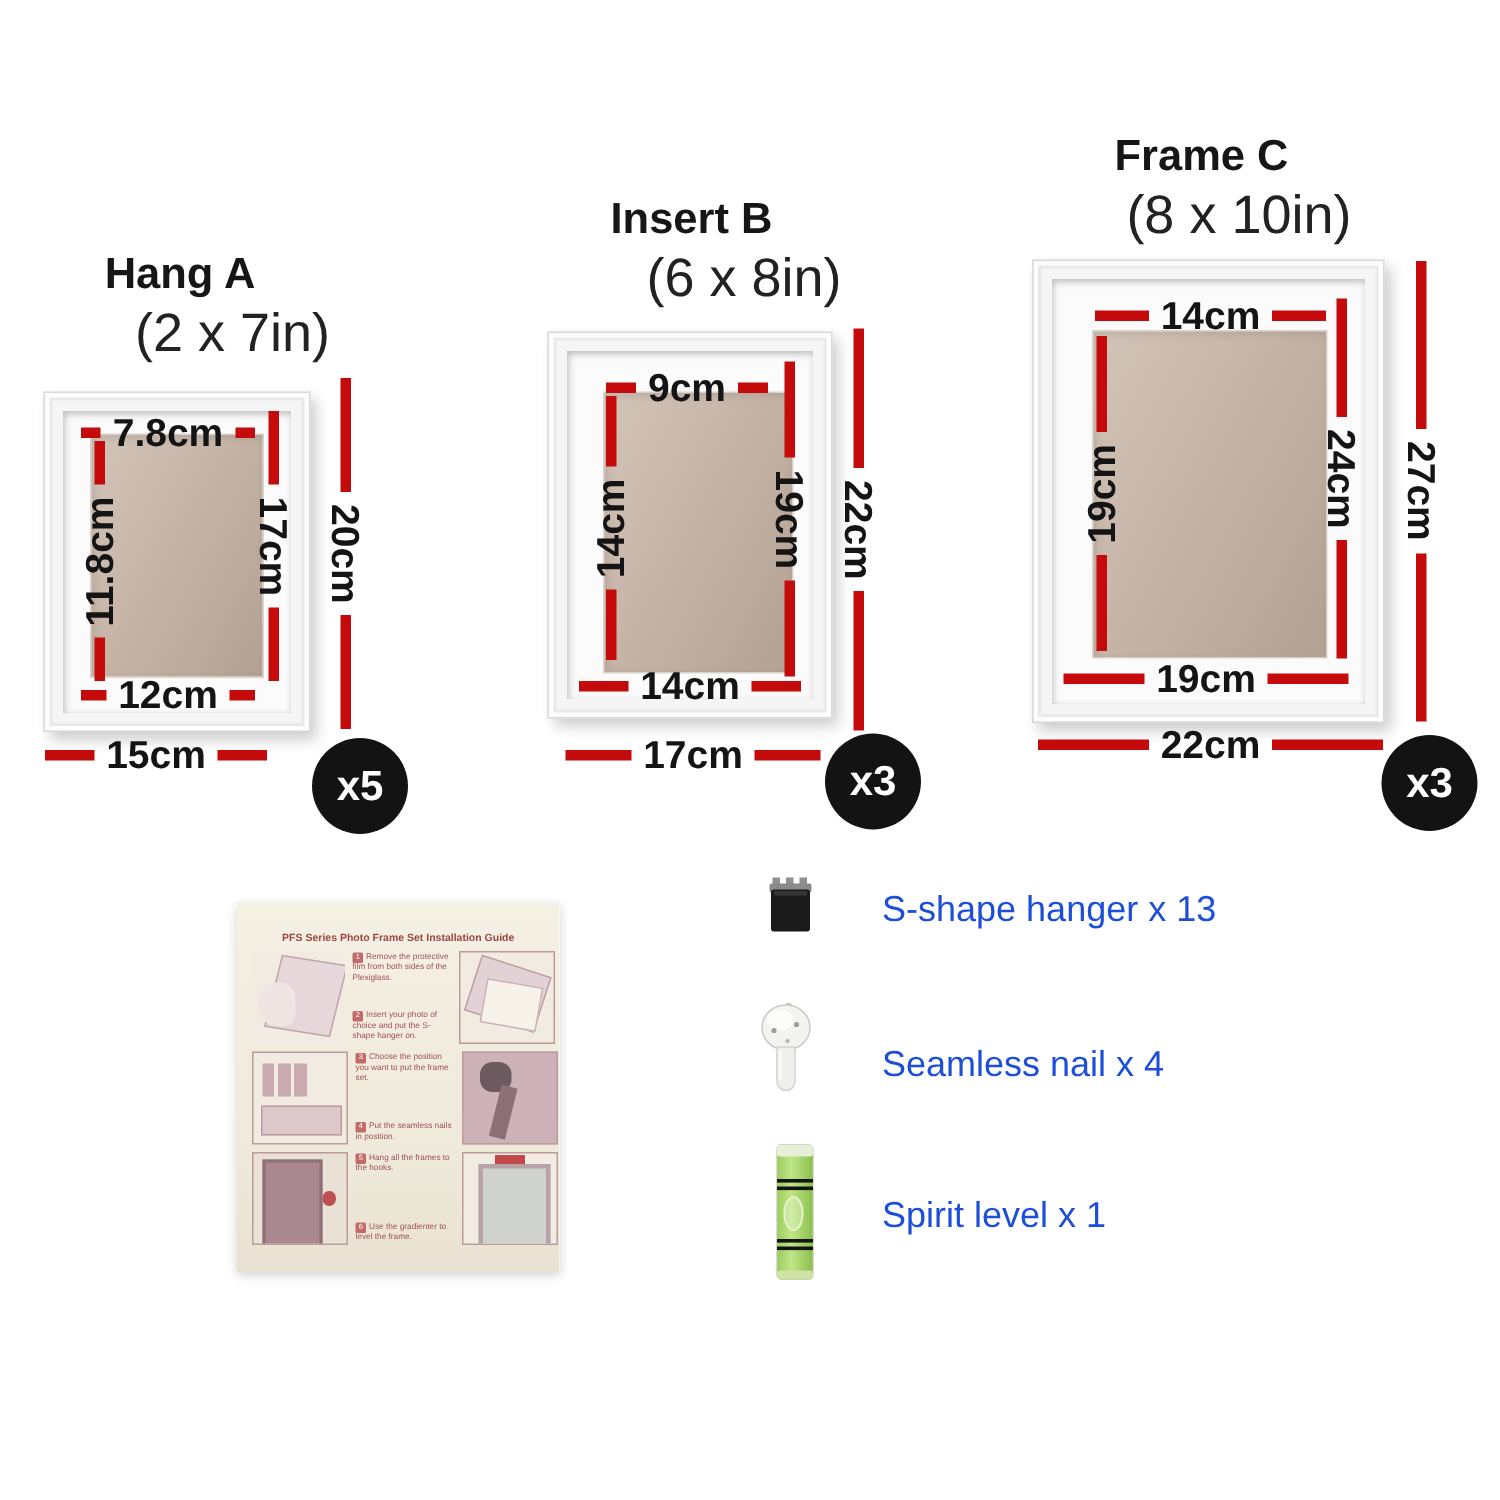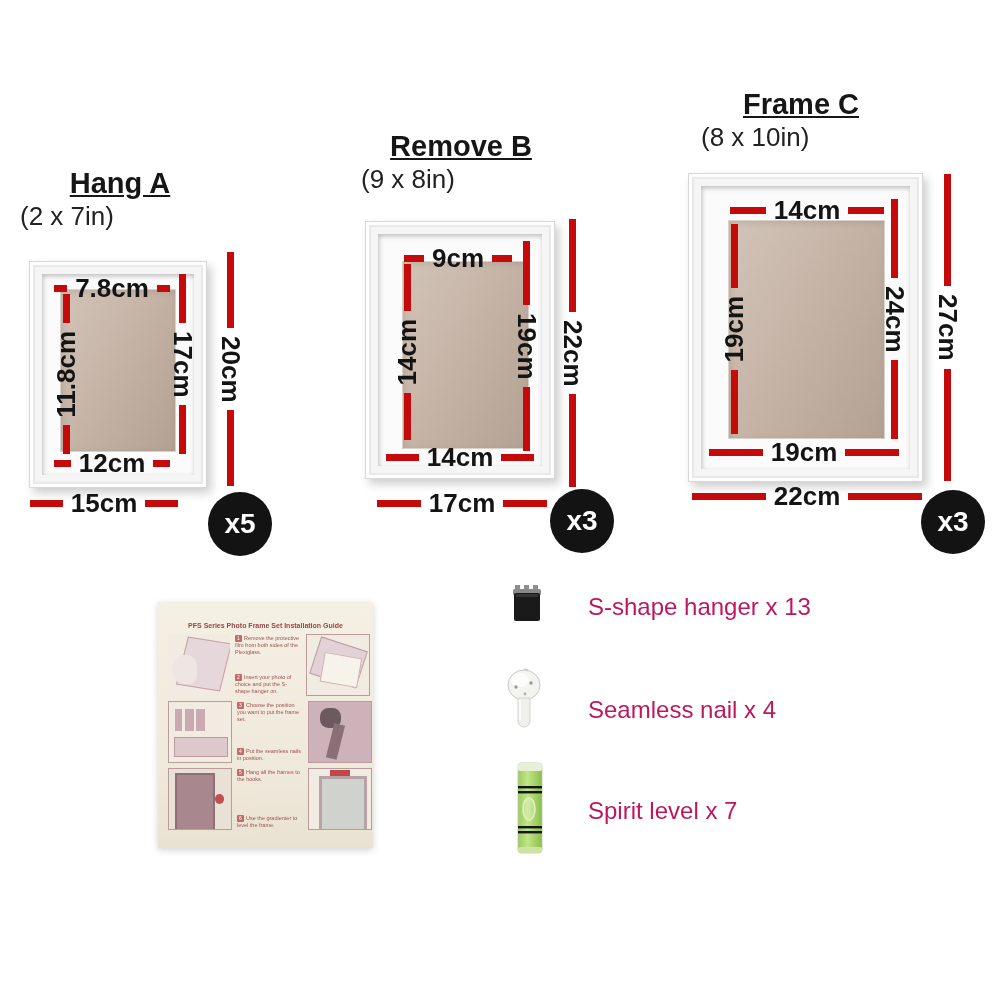--- a/index.html
+++ b/index.html
@@ -2,22 +2,22 @@
 <html><head>
 <meta charset="utf-8">
 <style>
   html,body { margin:0; padding:0; }
   body {
     width:1000px; height:1000px; position:relative; background:#ffffff;
     font-family:"Liberation Sans", sans-serif; color:#1c1c1c; overflow:hidden;
   }
 
   
-  .frame-title { position:absolute; width:200px; text-align:center; font-size:29px; font-weight:bold; color:#161616;text-decoration:underline; }
-  .frame-subtitle { position:absolute; width:200px; text-align:left; font-size:26px; color:#222; }
+  .frame-title { position:absolute; width:200px; text-align:center; font-size:29px; font-weight:bold; color:#161616; }
+  .frame-subtitle { position:absolute; width:200px; text-align:right; font-size:36px; color:#222; }
   .a-title { left:20px;  top:167px; }  .a-sub { left:20px;  top:201px; }
   .b-title { left:361px; top:130px; }  .b-sub { left:361px; top:164px; }
   .c-title { left:701px; top:88px;  }  .c-sub { left:701px; top:122px; }
 
   
   .frame-box {
     position:absolute; background:#f5f5f5; border:1px solid #d8d8d8;
     box-shadow: 4px 5px 9px rgba(0,0,0,0.20),
                 inset 0 0 0 3px #fdfdfd, inset 0 0 0 5px #e9e9e9, inset 0 0 0 6px #f4f4f4;
   }
@@ -67,21 +67,21 @@
   
   .qty-badge { position:absolute; width:64px; height:64px; border-radius:50%;
     background:#131313; color:#fff; display:flex; align-items:center; justify-content:center;
     font-size:28px; font-weight:bold; }
   .a-badge { left:208px; top:492px;text-align:center; }
   .b-badge { left:550px; top:489px; }
   .c-badge { left:921px; top:490px; }
 
   
   .acc-icon { position:absolute; }
-  .acc-label { position:absolute; font-size:24px; color:#be185d; white-space:nowrap; }
+  .acc-label { position:absolute; font-size:24px; color:#1d4ed8; white-space:nowrap; }
   .acc1-icon { left:511px; top:583px; } .acc1-label { left:588px; top:593px; }
   .acc2-icon { left:505px; top:667px; } .acc2-label { left:588px; top:696px; }
   .acc3-icon { left:516px; top:762px; } .acc3-label { left:588px; top:797px; }
 
   
   .guide { position:absolute; left:158px; top:602px; width:215px; height:246px;
     background:linear-gradient(180deg,#f5f0e4 0%,#efe9db 70%,#e9e2d2 100%);
     box-shadow:0 2px 7px rgba(0,0,0,0.18); }
   .guide-title { padding-top:20px; text-align:center; font-size:7px; font-weight:bold; color:#9c4444; }
   .guide-row { display:flex; gap:3px; margin:5px 10px 0 10px; height:62px; }
@@ -142,22 +142,22 @@
   <span class="dim-label">20cm</span>
   <div class="bar"></div>
 </div>
 <div class="dim-h a-obottom">
   <div class="bar"></div>
   <span class="dim-label">15cm</span>
   <div class="bar"></div>
 </div>
 <div class="qty-badge a-badge">x5</div>
 
-<div class="frame-title b-title">Remove B</div>
-<div class="frame-subtitle b-sub">(9 x 8in)</div>
+<div class="frame-title b-title">Insert B</div>
+<div class="frame-subtitle b-sub">(6 x 8in)</div>
 <div class="frame-box fB-box">
   <div class="mat"></div>
   <div class="photo fB-photo"></div>
 </div>
 <div class="dim-h b-top">
   <div class="bar"></div>
   <span class="dim-label">9cm</span>
   <div class="bar"></div>
 </div>
 <div class="dim-v ccw b-left">
@@ -263,21 +263,21 @@
     <rect x="2" y="1" width="24" height="90" rx="3" fill="url(#lvl)" stroke="#b9c9a5" stroke-width="0.8"></rect>
     <rect x="2" y="1" width="24" height="8" rx="2" fill="#e7efd9"></rect>
     <rect x="2" y="85" width="24" height="6" rx="2" fill="#cfe3a6"></rect>
     <rect x="2" y="24" width="24" height="2.4" fill="#141414"></rect>
     <rect x="2" y="29" width="24" height="2.4" fill="#141414"></rect>
     <rect x="2" y="64" width="24" height="2.4" fill="#141414"></rect>
     <rect x="2" y="69" width="24" height="2.4" fill="#141414"></rect>
     <ellipse cx="13" cy="47" rx="6" ry="11" fill="rgba(255,255,255,0.25)" stroke="#e2f0c2" stroke-width="1.5"></ellipse>
   </svg>
 </div>
-<div class="acc-label acc3-label">Spirit level x 7</div>
+<div class="acc-label acc3-label">Spirit level x 1</div>
 
 <div class="guide">
   <div class="guide-title">PFS Series Photo Frame Set Installation Guide</div>
   <div class="guide-row">
     <div class="g-ill g-ill-film">
         <div class="s1"></div>
         <div class="s2"></div>
       </div>
     <div class="g-text">
       <div class="g-step"><span class="g-num">1</span><span>Remove the protective film from both sides of the Plexiglass.</span></div>

